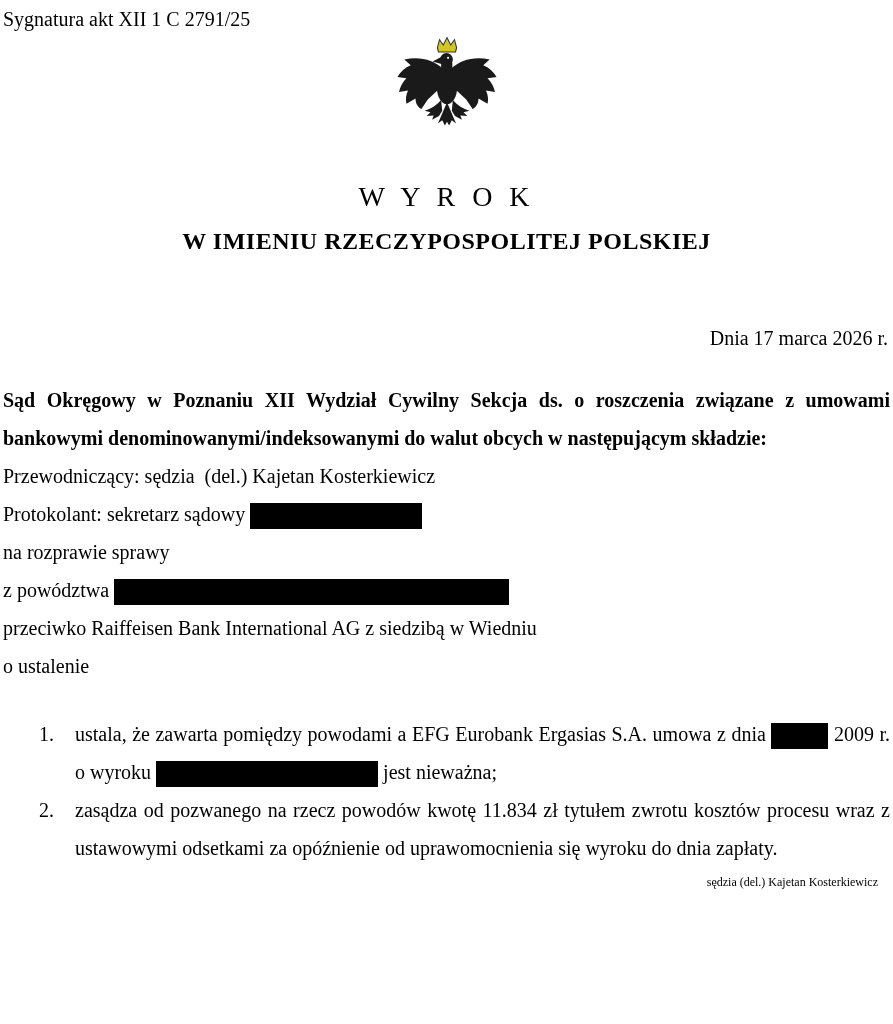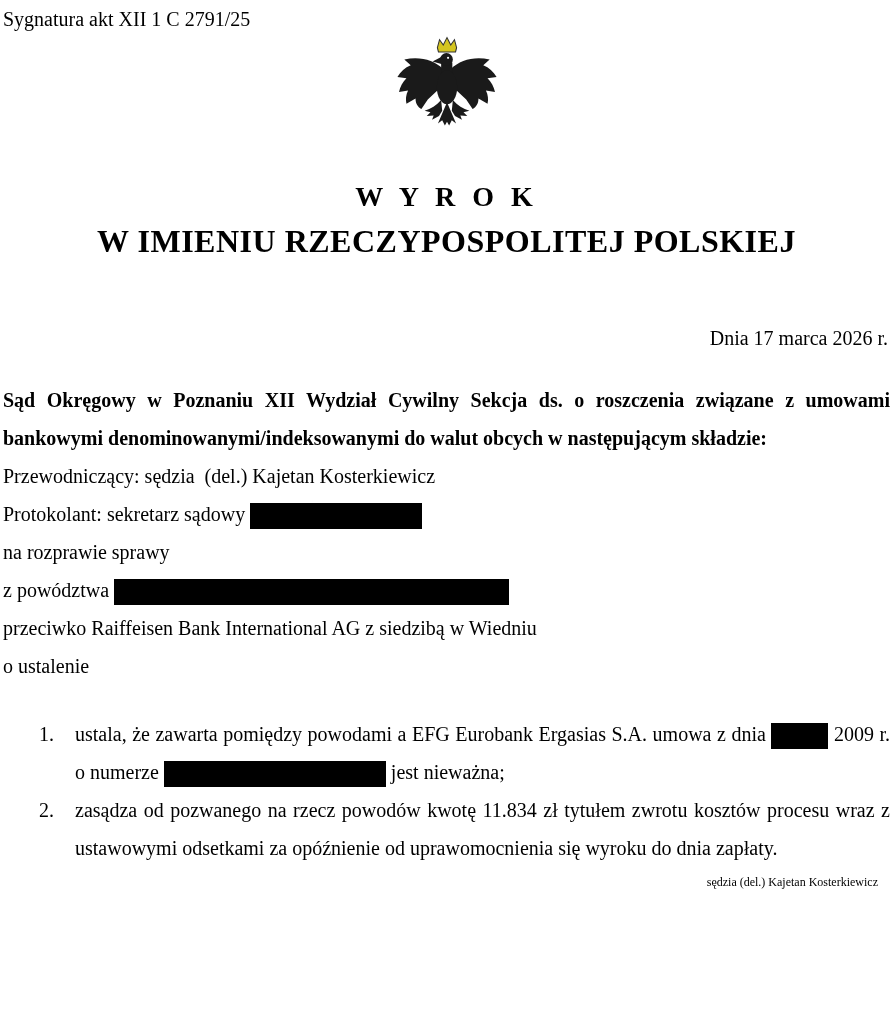--- a/index.html
+++ b/index.html
@@ -20,27 +20,27 @@
     text-align: center;
     margin-top: 4px;
     height: 132px;
   }
   .emblem-wrap svg { display: inline-block; }
   .title {
     margin-top: 12px;
     text-align: center;
     font-size: 28px;
     line-height: 34px;
-    font-weight: bold;
+    font-weight: normal;
     letter-spacing: 5px;
   }
   .subtitle {
     margin-top: 12px;
     text-align: center;
-    font-size: 32px;
+    font-size: 24px;
     line-height: 30px;
     font-weight: bold;
     letter-spacing: 0.5px;
   }
   .date-line {
     margin-top: 67px;
     text-align: right;
     font-size: 20px;
     line-height: 30px;
     padding-right: 2px;
@@ -136,21 +136,21 @@
 <div class="body-text rulings">
   <div class="ruling">
     <div class="ruling-num">1.</div>
     <div class="ruling-body">
       <div class="just-stretch">
         <span>ustala, że zawarta pomiędzy powodami a EFG Eurobank Ergasias S.A. umowa z dnia</span>
         <span class="redact r-date"></span>
         <span>2009 r.</span>
       </div>
       <div>
-        <span>o numerze</span>
+        <span>o wyroku</span>
         <span class="redact r-number"></span>
         <span>jest nieważna;</span>
       </div>
     </div>
   </div>
   <div class="ruling">
     <div class="ruling-num">2.</div>
     <div class="ruling-body">
       <div class="just-stretch">zasądza od pozwanego na rzecz powodów kwotę 11.834 zł tytułem zwrotu kosztów procesu wraz z</div>
       <div>ustawowymi odsetkami za opóźnienie od uprawomocnienia się wyroku do dnia zapłaty.</div>

